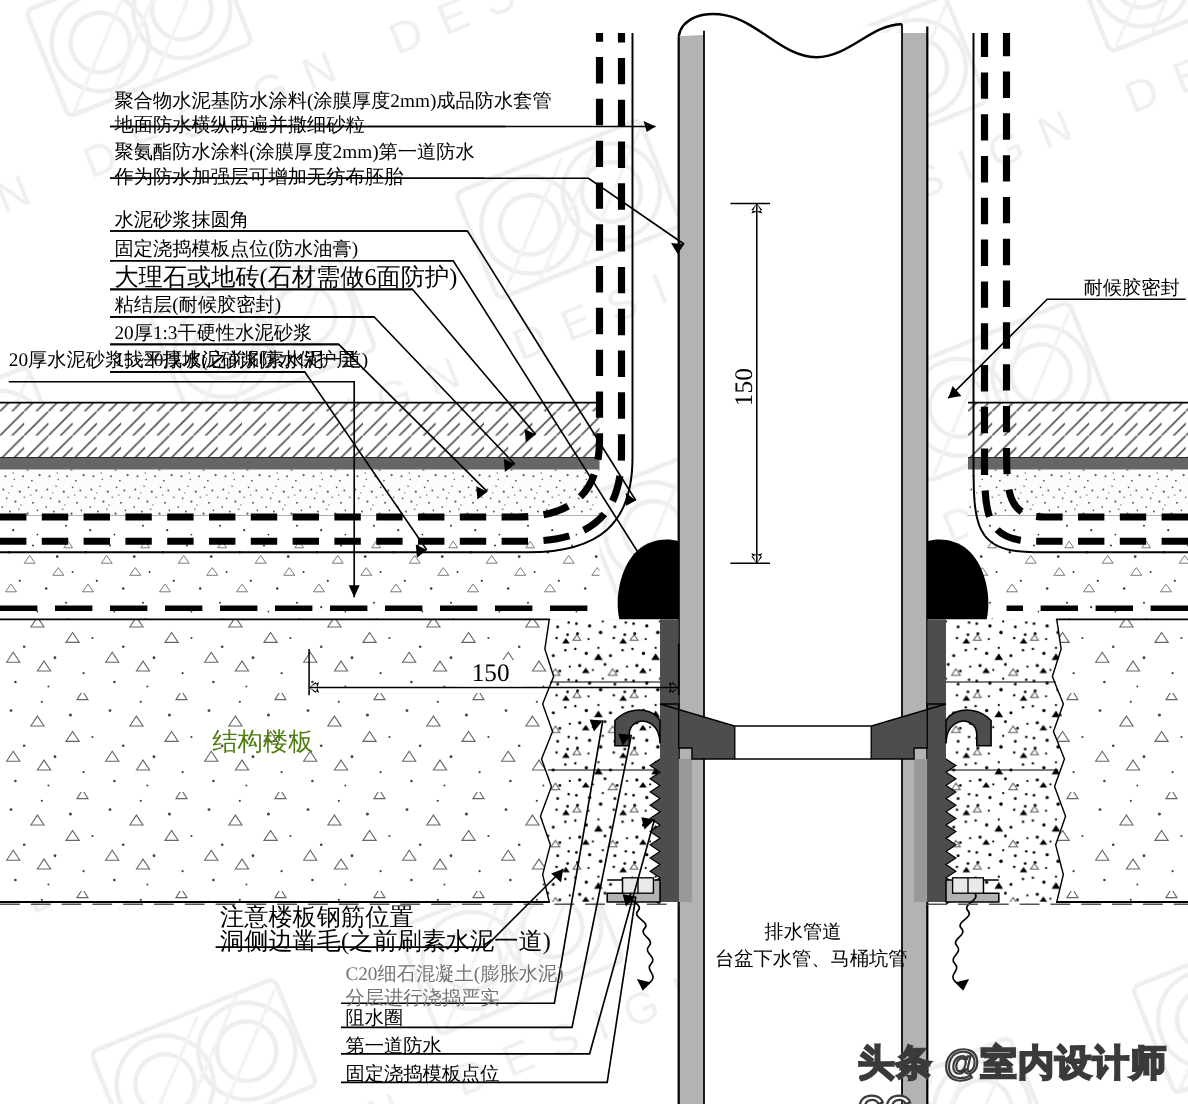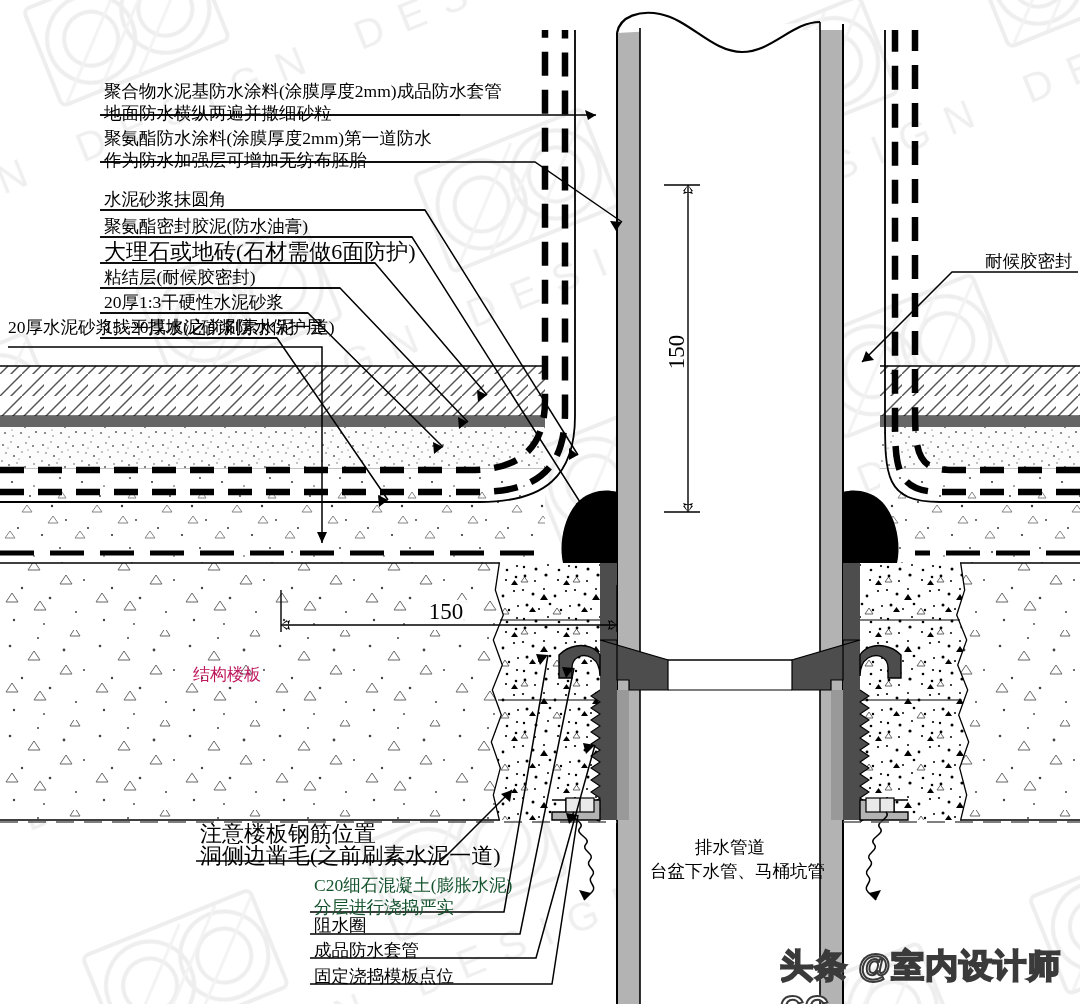--- a/index.html
+++ b/index.html
@@ -400,21 +400,21 @@
 <div style="position:absolute;left:104px;top:127px;font-size:17.5px;line-height:22px;color:#000;white-space:nowrap;">
   <div>聚氨酯防水涂料(涂膜厚度2mm)第一道防水</div>
   <div>作为防水加强层可增加无纺布胚胎</div>
 </div>
 
 <div style="position:absolute;left:104px;top:188px;font-size:17.5px;line-height:22px;color:#000;white-space:nowrap;">
   <div>水泥砂浆抹圆角</div>
 </div>
 
 <div style="position:absolute;left:104px;top:215px;font-size:17.5px;line-height:22px;color:#000;white-space:nowrap;">
-  <div>聚氨酯密封胶泥(防水油膏)</div>
+  <div>固定浇捣模板点位(防水油膏)</div>
 </div>
 
 <div style="position:absolute;left:104px;top:241px;font-size:22px;line-height:22px;color:#000;white-space:nowrap;">
   <div>大理石或地砖(石材需做6面防护)</div>
 </div>
 
 <div style="position:absolute;left:104px;top:266px;font-size:17.5px;line-height:22px;color:#000;white-space:nowrap;">
   <div>粘结层(耐候胶密封)</div>
 </div>
 
@@ -428,42 +428,42 @@
 
 <div style="position:absolute;left:8px;top:316px;font-size:17.5px;line-height:22px;color:#000;white-space:nowrap;">
   <div>20厚水泥砂浆找平找坡(之前刷素水泥一道)</div>
 </div>
 
 <div style="position:absolute;left:200px;top:823px;font-size:22px;line-height:22px;color:#000;white-space:nowrap;">
   <div>注意楼板钢筋位置</div>
   <div>洞侧边凿毛(之前刷素水泥一道)</div>
 </div>
 
-<div style="position:absolute;left:314px;top:874px;font-size:17.5px;line-height:22px;color:#14532d;white-space:nowrap;">
+<div style="position:absolute;left:314px;top:874px;font-size:17.5px;line-height:22px;color:#737373;white-space:nowrap;">
   <div>C20细石混凝土(膨胀水泥)</div>
   <div>分层进行浇捣严实</div>
 </div>
 
 <div style="position:absolute;left:314px;top:914px;font-size:17.5px;line-height:22px;color:#000;white-space:nowrap;">
   <div>阻水圈</div>
 </div>
 
 <div style="position:absolute;left:314px;top:939px;font-size:17.5px;line-height:22px;color:#000;white-space:nowrap;">
-  <div>成品防水套管</div>
+  <div>第一道防水</div>
 </div>
 
 <div style="position:absolute;left:314px;top:965px;font-size:17.5px;line-height:22px;color:#000;white-space:nowrap;">
   <div>固定浇捣模板点位</div>
 </div>
 
 <div style="position:absolute;left:985px;top:250px;font-size:17.5px;line-height:22px;color:#000;white-space:nowrap;">
   <div>耐候胶密封</div>
 </div>
 
-<div style="position:absolute;left:193px;top:664px;font-size:17px;line-height:22px;color:#be185d;white-space:nowrap;">结构楼板</div>
+<div style="position:absolute;left:193px;top:664px;font-size:23px;line-height:22px;color:#4d7c0f;white-space:nowrap;">结构楼板</div>
 
 <div style="position:absolute;left:650px;top:835px;width:160px;text-align:center;font-size:17.5px;line-height:24px;color:#000;white-space:nowrap;">
   <div>排水管道</div>
   <div>台盆下水管、马桶坑管</div>
 </div>
 
 <div style="position:absolute;left:780px;top:944px;font-size:33px;font-weight:bold;color:#ffffff;
             font-family:'Liberation Sans',sans-serif;letter-spacing:1px;
             -webkit-text-stroke:2px #3a3a3a;text-shadow:0 0 2px rgba(255,255,255,0.9);">头条 @室内设计师CC</div>
 

